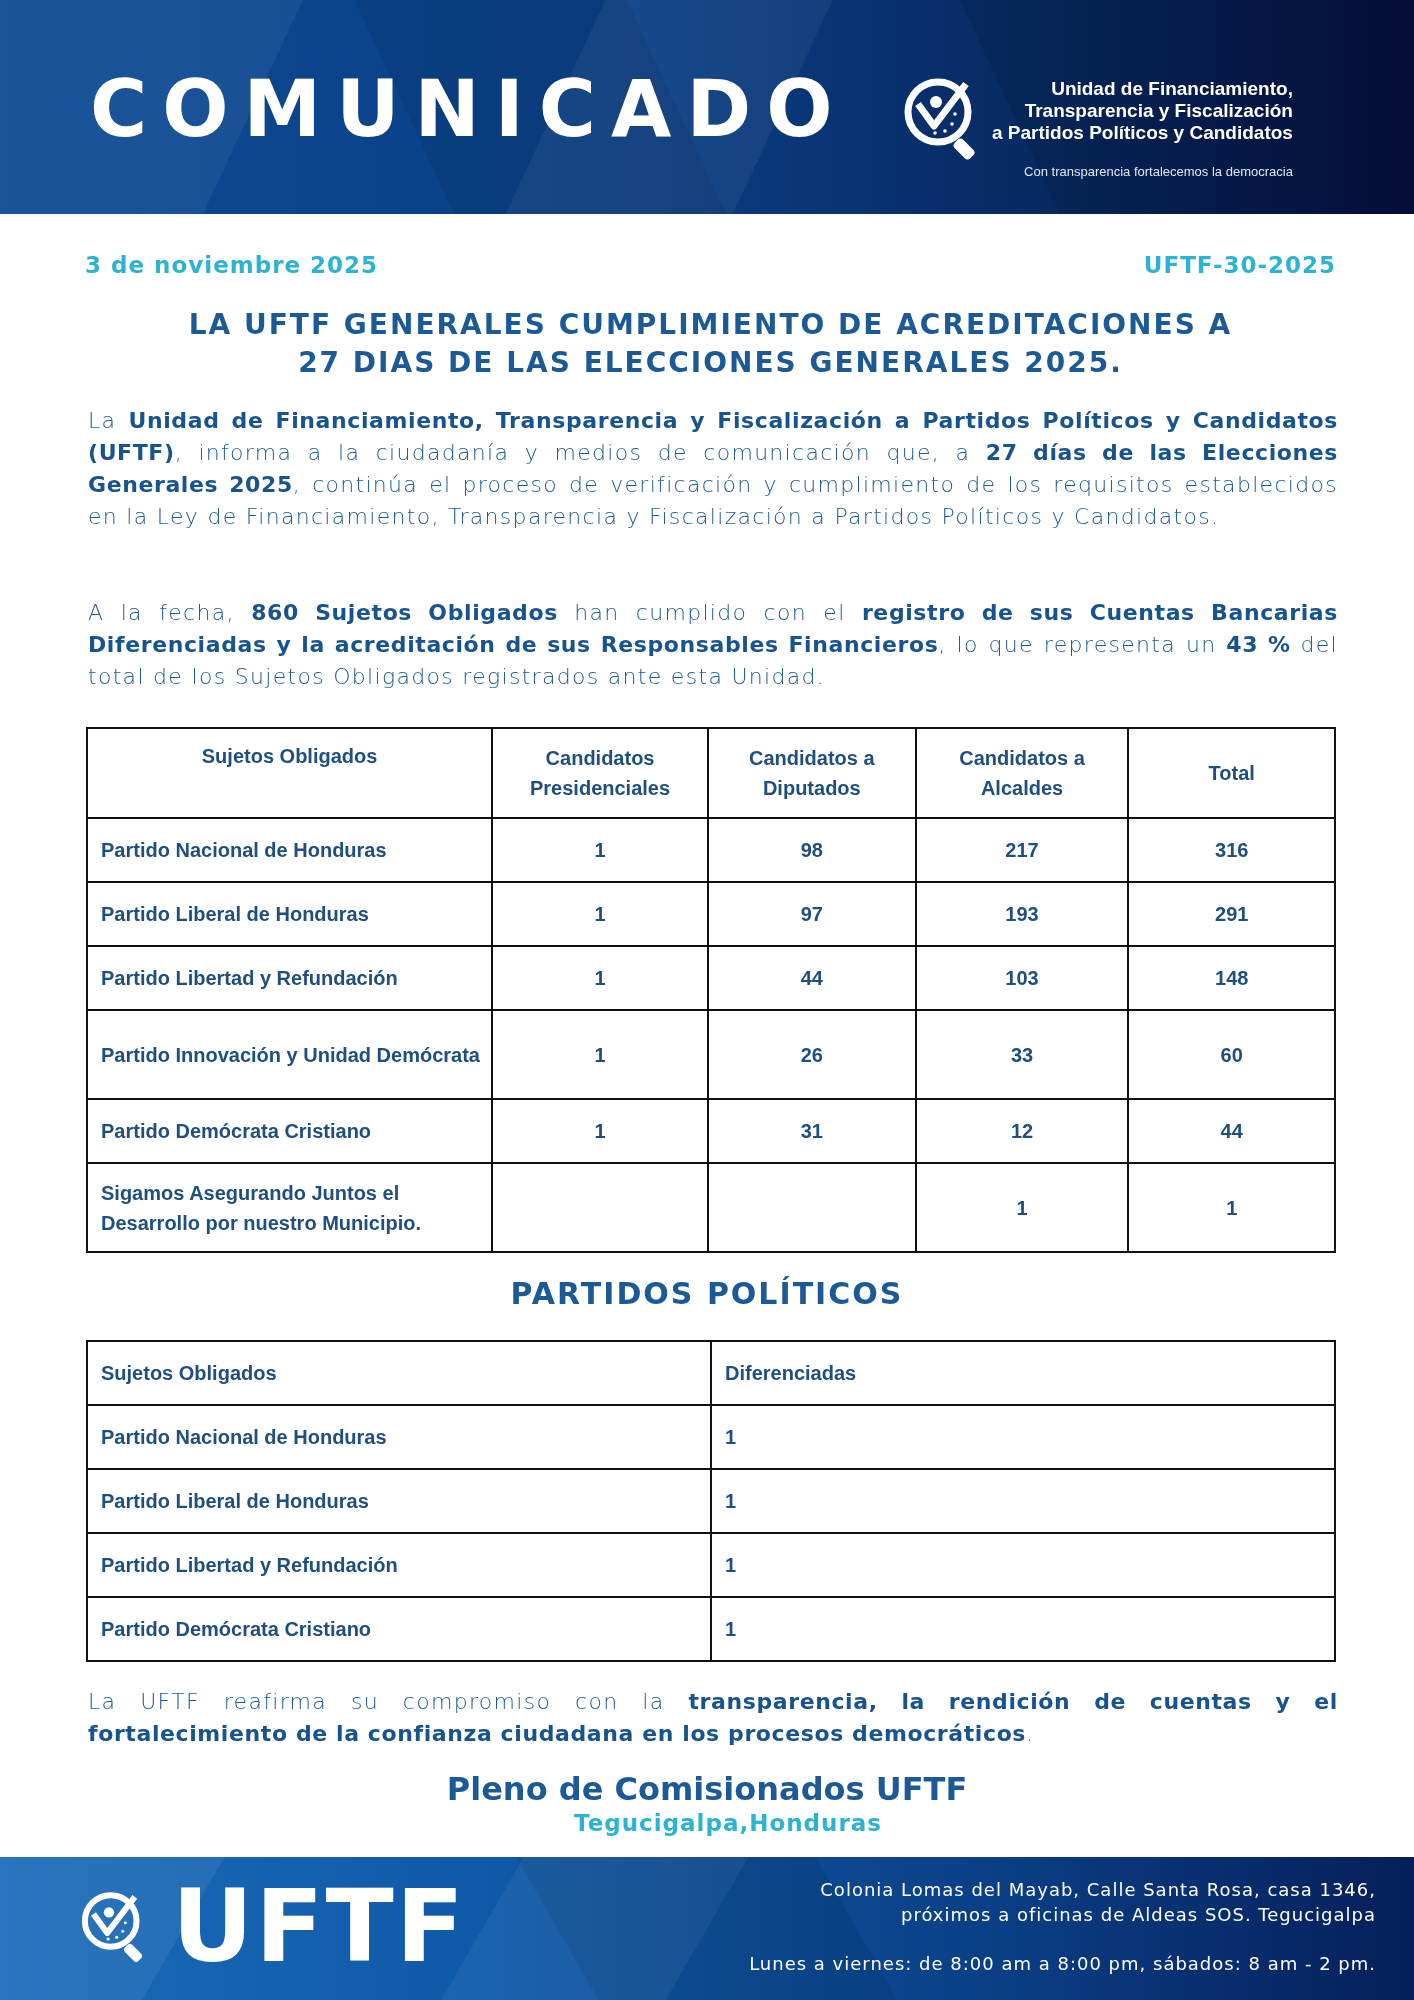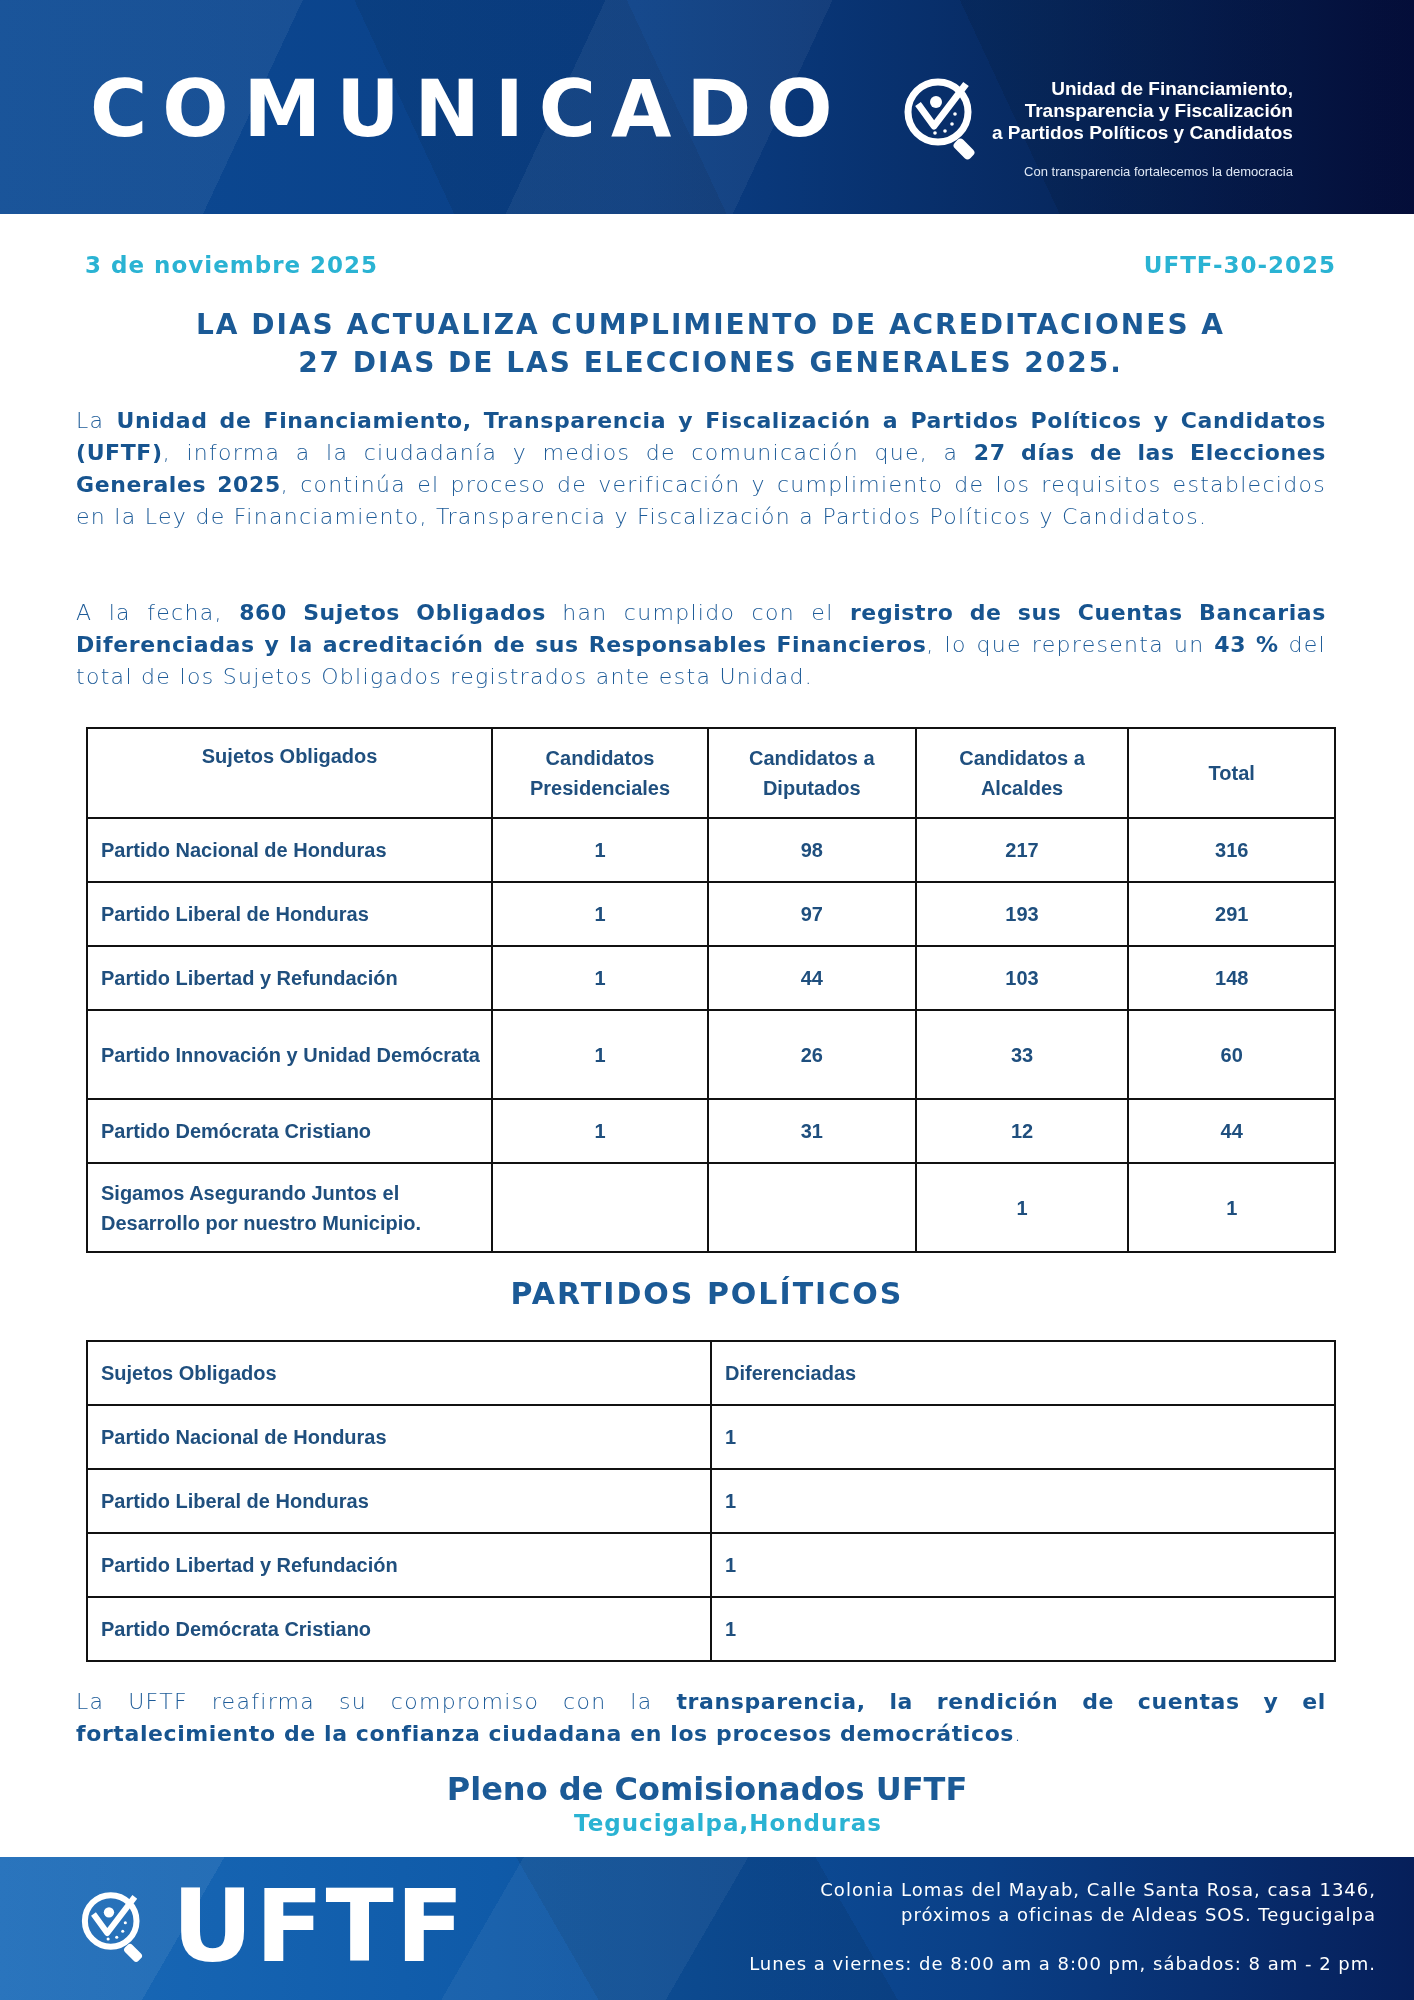--- a/index.html
+++ b/index.html
@@ -30,21 +30,21 @@
   .meta-row { position: absolute; left: 85px; right: 78px; top: 252px; display: flex; justify-content: space-between; }
   .meta { font-family: "DejaVu Sans", sans-serif; font-weight: bold; font-size: 23px; color: #2ab3d3; letter-spacing: 1px; }
 
   .headline {
     position: absolute; left: 85px; right: 78px; top: 306px; text-align: center;
     font-family: "DejaVu Sans", sans-serif; font-weight: bold; font-size: 28px; line-height: 38px;
     letter-spacing: 2px; color: #1b5a96;
   }
 
   .para {
-    position: absolute; left: 76px; width: 1250px;
+    position: absolute; left: 88px; width: 1250px;
     font-family: "DejaVu Sans", sans-serif; font-size: 22px; line-height: 32px;
     text-align: justify; color: #1d5b98; letter-spacing: 1.3px; font-weight: 300;
   }
   .para b { font-weight: bold; color: #17548f; letter-spacing: 0.6px; }
   .p1 { top: 405px; }
   .p2 { top: 597px; }
 
   table { border-collapse: collapse; position: absolute; left: 86px; width: 1250px; }
   td, th { border: 2px solid #111; font-family: "Liberation Sans", sans-serif; font-weight: bold; color: #1f4f7e; font-size: 20px; }
   .t1 { top: 727px; }
@@ -111,21 +111,21 @@
     </div>
   </div>
 </div>
 
 <div class="meta-row">
   <div class="meta">3 de noviembre 2025</div>
   <div class="meta">UFTF-30-2025</div>
 </div>
 
 <div class="headline">
-  <div>LA DIAS ACTUALIZA CUMPLIMIENTO DE ACREDITACIONES A</div>
+  <div>LA UFTF GENERALES CUMPLIMIENTO DE ACREDITACIONES A</div>
   <div>27 DIAS DE LAS ELECCIONES GENERALES 2025.</div>
 </div>
 
 <div class="para p1">
   <span>La </span><b>Unidad de Financiamiento, Transparencia y Fiscalización a Partidos Políticos y Candidatos (UFTF)</b><span>, informa a la ciudadanía y medios de comunicación que, a </span><b>27 días de las Elecciones Generales 2025</b><span>, continúa el proceso de verificación y cumplimiento de los requisitos establecidos en la Ley de Financiamiento, Transparencia y Fiscalización a Partidos Políticos y Candidatos.</span>
 </div>
 
 <div class="para p2">
   <span>A la fecha, </span><b>860 Sujetos Obligados</b><span> han cumplido con el </span><b>registro de sus Cuentas Bancarias Diferenciadas y la acreditación de sus Responsables Financieros</b><span>, lo que representa un </span><b>43 %</b><span> del total de los Sujetos Obligados registrados ante esta Unidad.</span>
 </div>

